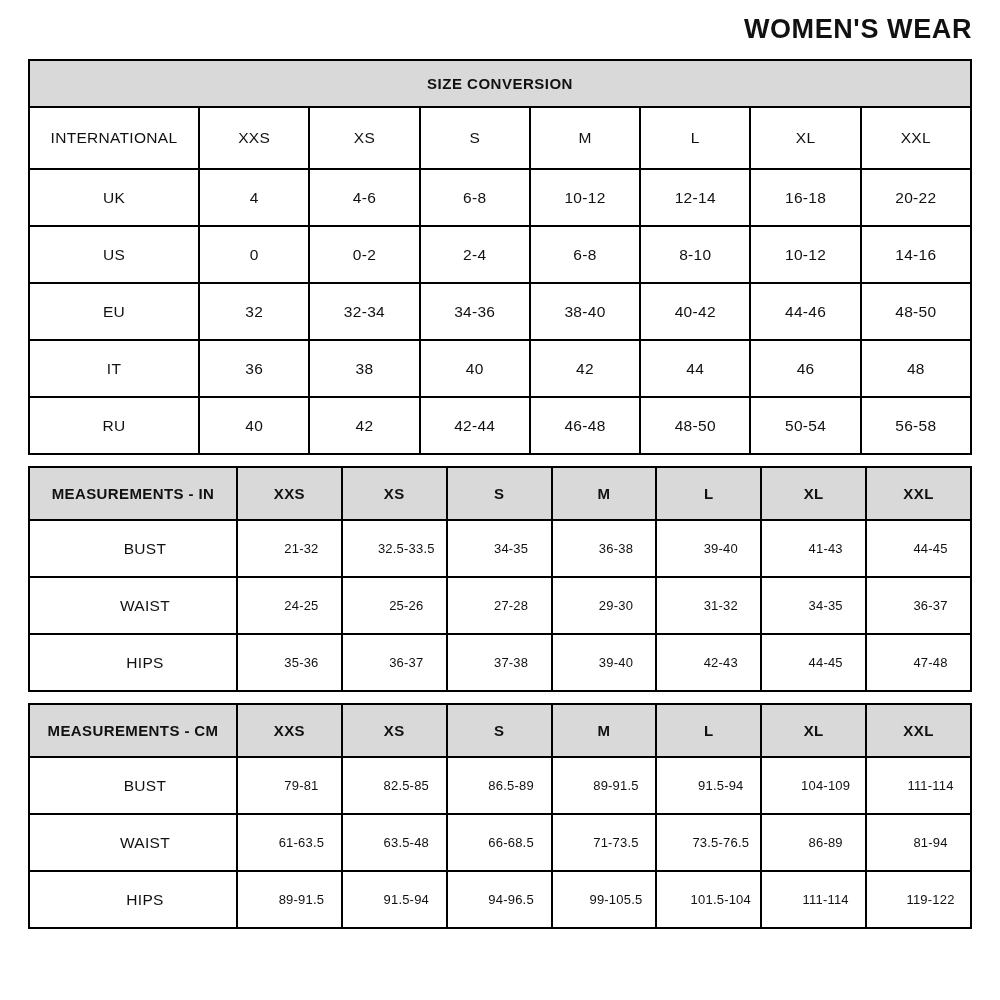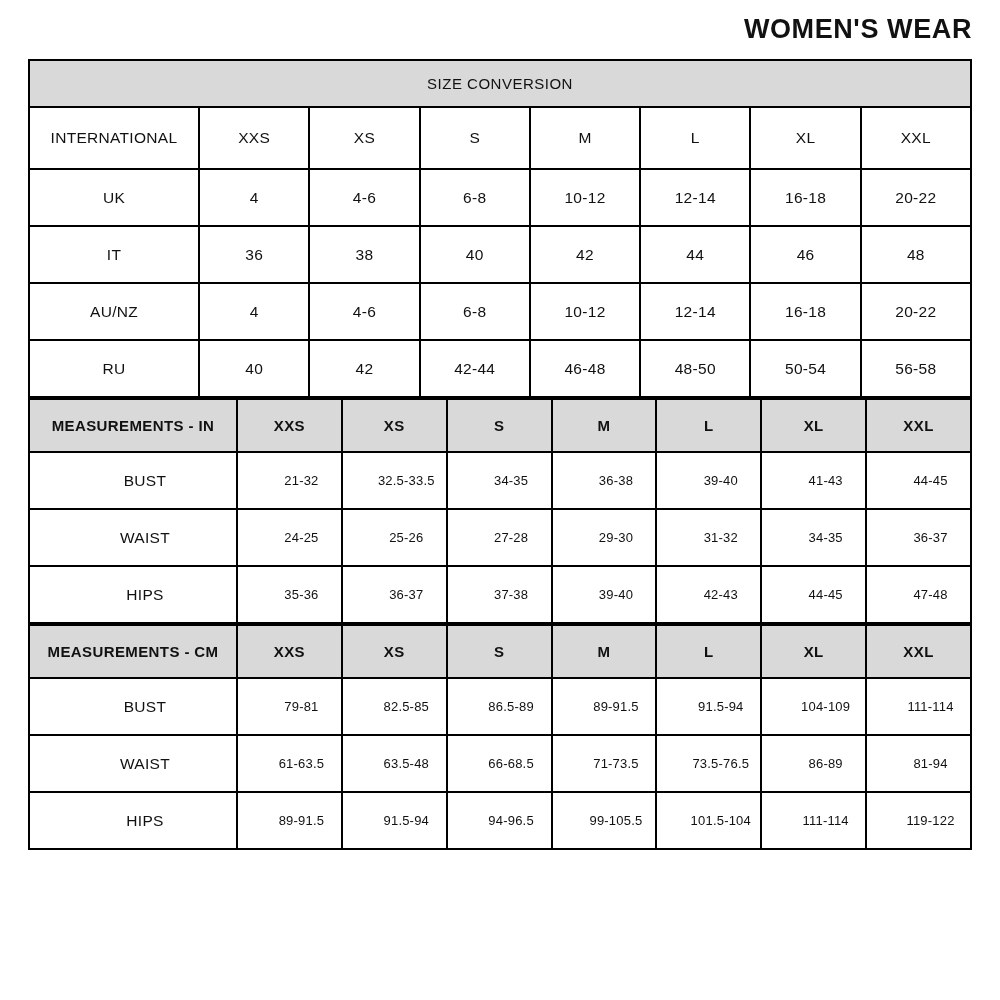--- a/index.html
+++ b/index.html
@@ -22,26 +22,26 @@
   }
   table{border-collapse:collapse;table-layout:fixed;width:944px;}
   th,td{
     border:2px solid var(--border-c);
     text-align:center;vertical-align:middle;padding:0;
     overflow:hidden;white-space:nowrap;
   }
   
   .tbl-conversion .band{
     background:var(--header-bg);height:45px;
-    font-size:15px;font-weight:400;letter-spacing:.5px;margin-left:48px;
+    font-size:15px;font-weight:700;letter-spacing:.5px;margin-left:48px;
   }
   .tbl-conversion td{height:55px;font-size:15.5px;letter-spacing:.3px;margin-top:28px;}
   .tbl-conversion .col-head-row td{height:60px;}
   
-  .tbl-meas{}
+  .tbl-meas{margin-top:11px;}
   .tbl-meas th{
     background:var(--header-bg);height:51px;
     font-size:15px;font-weight:700;letter-spacing:.4px;
   }
   .tbl-meas td{height:55px;font-size:13px;letter-spacing:.2px;padding-left:24px;}
   .tbl-meas td.row-label{font-size:15.5px;letter-spacing:.3px;}
 </style>
 </head>
 <body>
 
@@ -80,40 +80,50 @@
           <td class="row-label">UK</td>
           <td>4</td>
           <td>4-6</td>
           <td>6-8</td>
           <td>10-12</td>
           <td>12-14</td>
           <td>16-18</td>
           <td>20-22</td>
         </tr>
         <tr>
+          <td class="row-label">US</td>
+          <td>0</td>
+          <td>0-2</td>
+          <td>2-4</td>
+          <td>6-8</td>
+          <td>8-10</td>
+          <td>10-12</td>
+          <td>14-16</td>
+        </tr>
+        <tr>
+          <td class="row-label">EU</td>
+          <td>32</td>
+          <td>32-34</td>
+          <td>34-36</td>
+          <td>38-40</td>
+          <td>40-42</td>
+          <td>44-46</td>
+          <td>48-50</td>
+        </tr>
+        <tr>
           <td class="row-label">IT</td>
           <td>36</td>
           <td>38</td>
           <td>40</td>
           <td>42</td>
           <td>44</td>
           <td>46</td>
           <td>48</td>
         </tr>
         <tr>
-          <td class="row-label">AU/NZ</td>
-          <td>4</td>
-          <td>4-6</td>
-          <td>6-8</td>
-          <td>10-12</td>
-          <td>12-14</td>
-          <td>16-18</td>
-          <td>20-22</td>
-        </tr>
-        <tr>
           <td class="row-label">RU</td>
           <td>40</td>
           <td>42</td>
           <td>42-44</td>
           <td>46-48</td>
           <td>48-50</td>
           <td>50-54</td>
           <td>56-58</td>
         </tr>
       </tbody>

